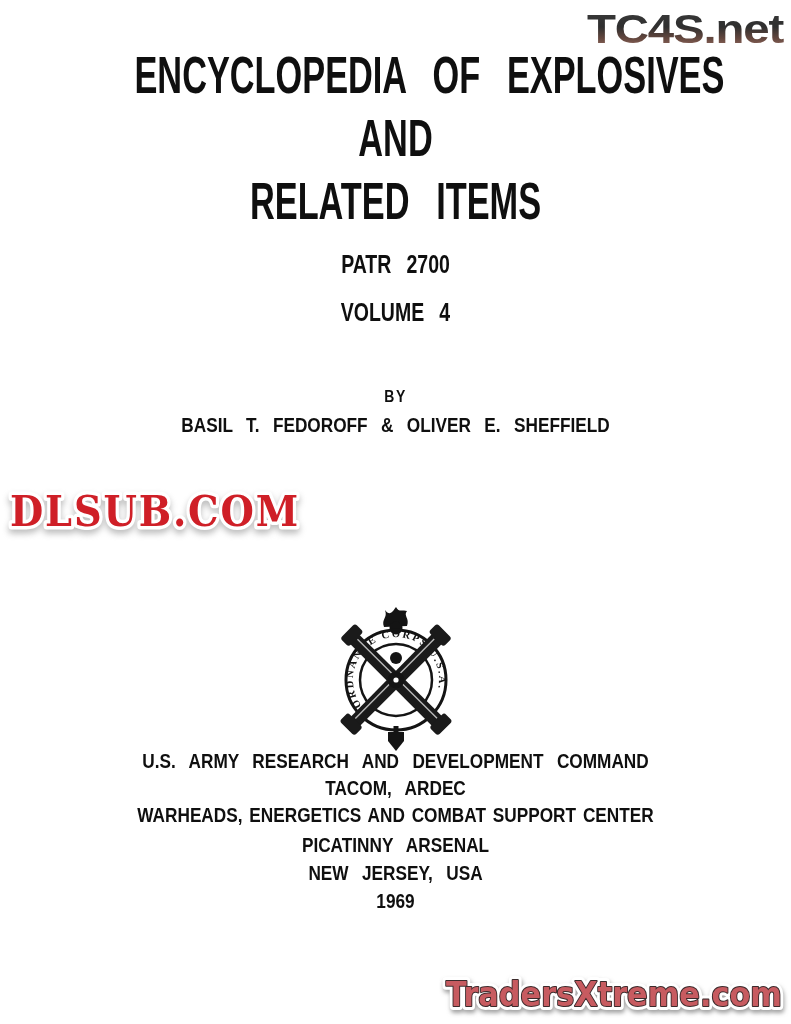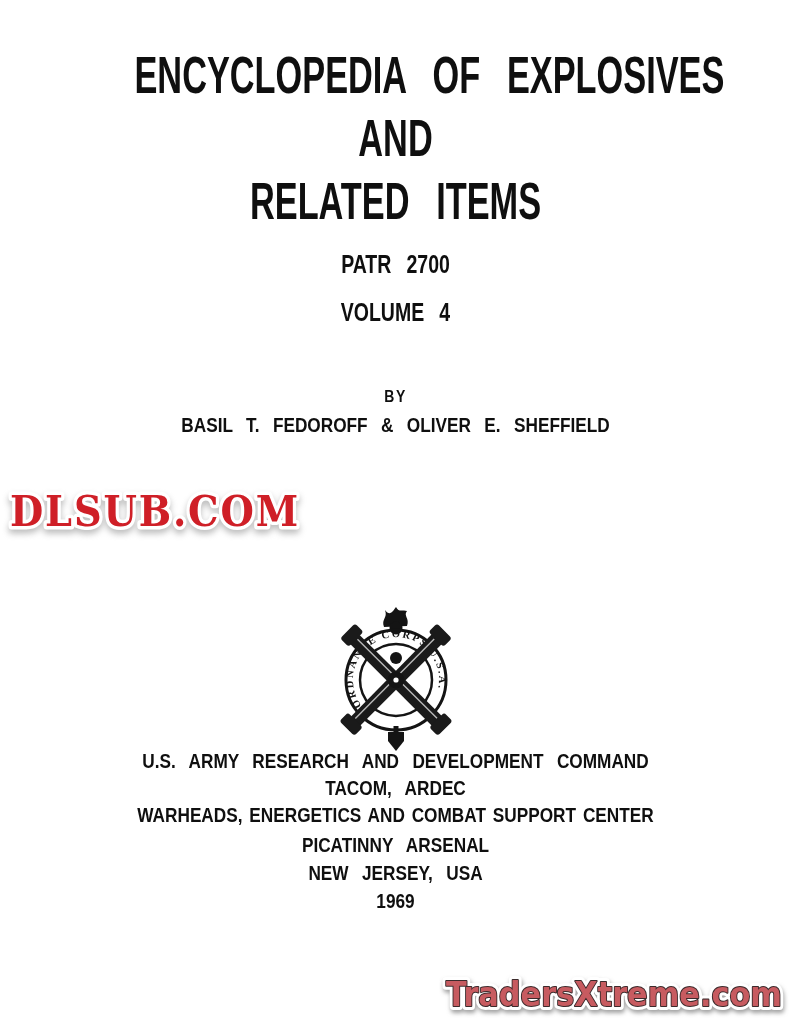--- a/index.html
+++ b/index.html
@@ -35,20 +35,33 @@
   #dlsub-wrap{position:absolute;top:482px;left:0;width:791px;text-align:left;}
   #seal-wrap{position:absolute;top:606px;left:0;width:791px;text-align:center;}
   #traders-wrap{position:absolute;top:972px;right:2px;margin-left:20px;}
   svg{display:inline-block;vertical-align:top;}
 </style>
 </head>
 <body>
 
 <div id="page">
 
+  <div id="tc4s-wrap">
+    <svg width="205" height="48" viewBox="0 0 205 48">
+      <defs>
+        <linearGradient id="tcg" x1="0" y1="0" x2="0" y2="1">
+          <stop offset="0" stop-color="#3c3c3c"></stop>
+          <stop offset="0.45" stop-color="#2f2f2f"></stop>
+          <stop offset="0.72" stop-color="#65483f"></stop>
+          <stop offset="1" stop-color="#a5786d"></stop>
+        </linearGradient>
+      </defs>
+      <text x="102" y="38" text-anchor="middle" font-family="Liberation Sans, sans-serif" font-weight="bold" font-size="40" letter-spacing="-1" textLength="196" lengthAdjust="spacingAndGlyphs" fill="url(#tcg)">TC4S.net</text>
+    </svg>
+  </div>
 
   <div id="title-1" class="row title-line cond66 ws">ENCYCLOPEDIA OF EXPLOSIVES</div>
   <div id="title-2" class="row title-line cond66 ws">AND</div>
   <div id="title-3" class="row title-line cond66 ws">RELATED ITEMS</div>
 
   <div id="patr" class="row cond75 ws">PATR 2700</div>
   <div id="volume" class="row cond75 ws">VOLUME 4</div>
 
   <div id="by" class="row cond82">BY</div>
   <div id="authors" class="row cond82 ws">BASIL T. FEDOROFF &amp; OLIVER E. SHEFFIELD</div>

